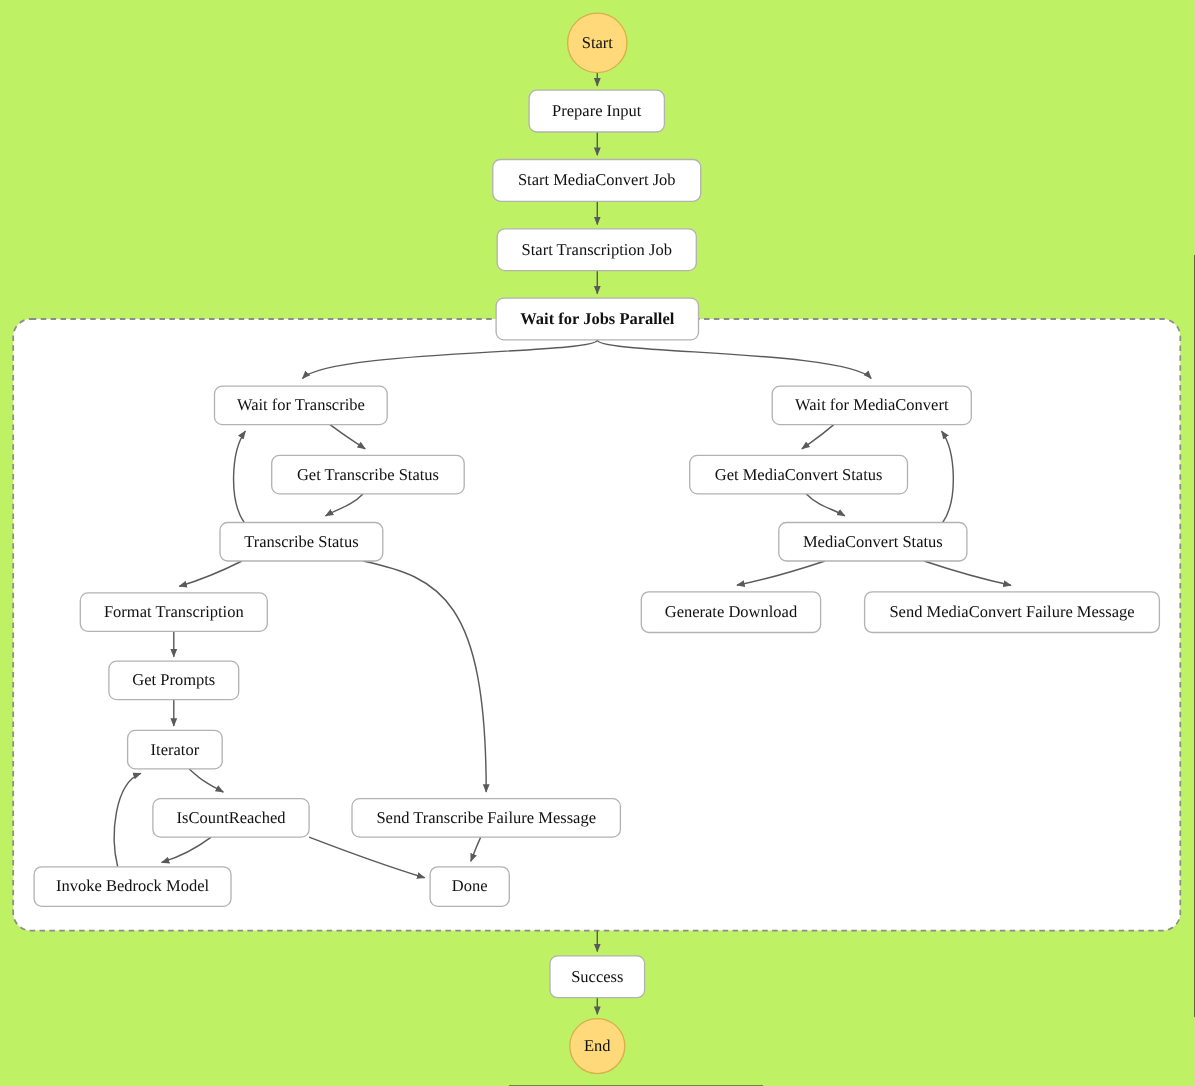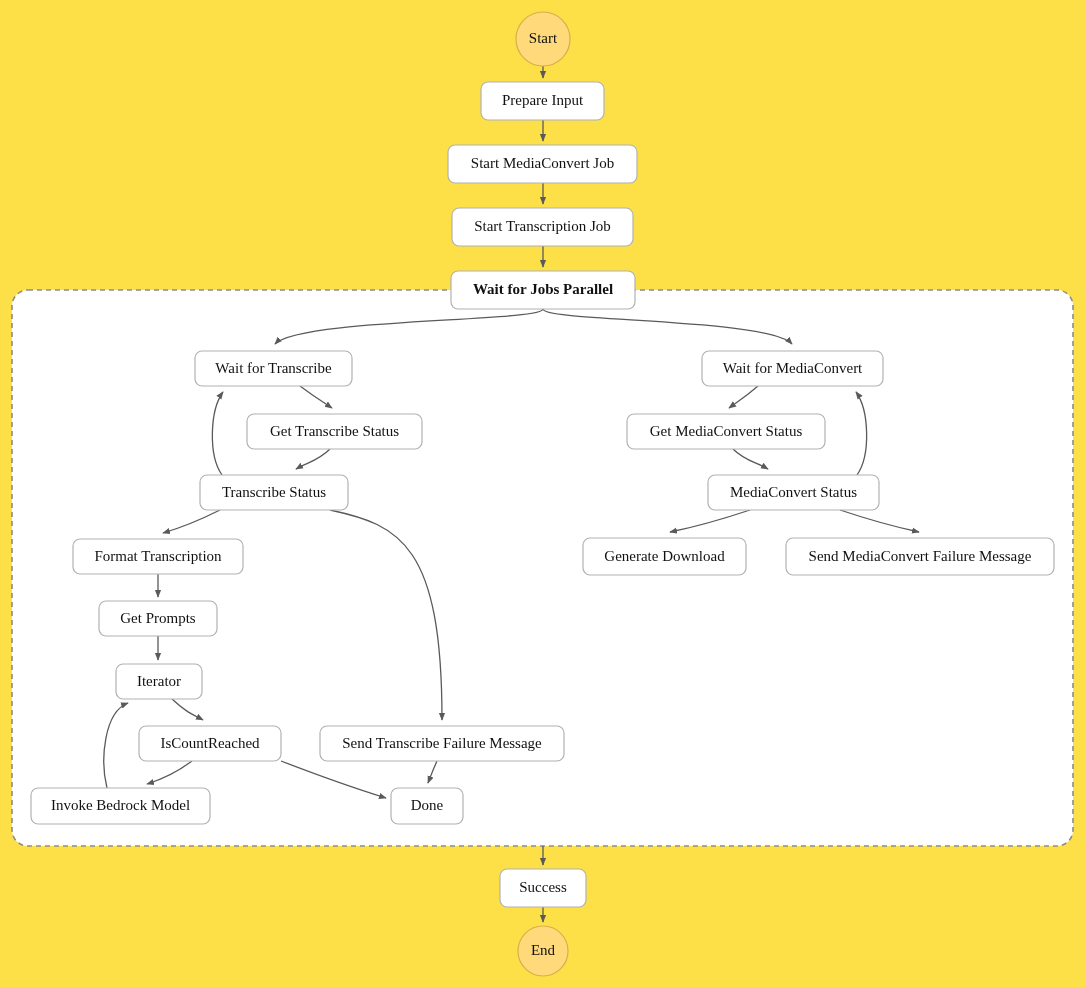--- a/index.html
+++ b/index.html
@@ -4,21 +4,21 @@
 <style>
   html, body {
     margin: 0;
     padding: 0;
     background: #000000;
   }
   #canvas-wrap {
     position: relative;
     width: 1086px;
     height: 987px;
-    background: #fde047;
+    background: #bef264;
     overflow: hidden;
   }
   svg#graph {
     position: absolute;
     left: 0;
     top: 0;
     width: 1086px;
     height: 987px;
     font-family: "Liberation Serif", "DejaVu Serif", serif;
   }

